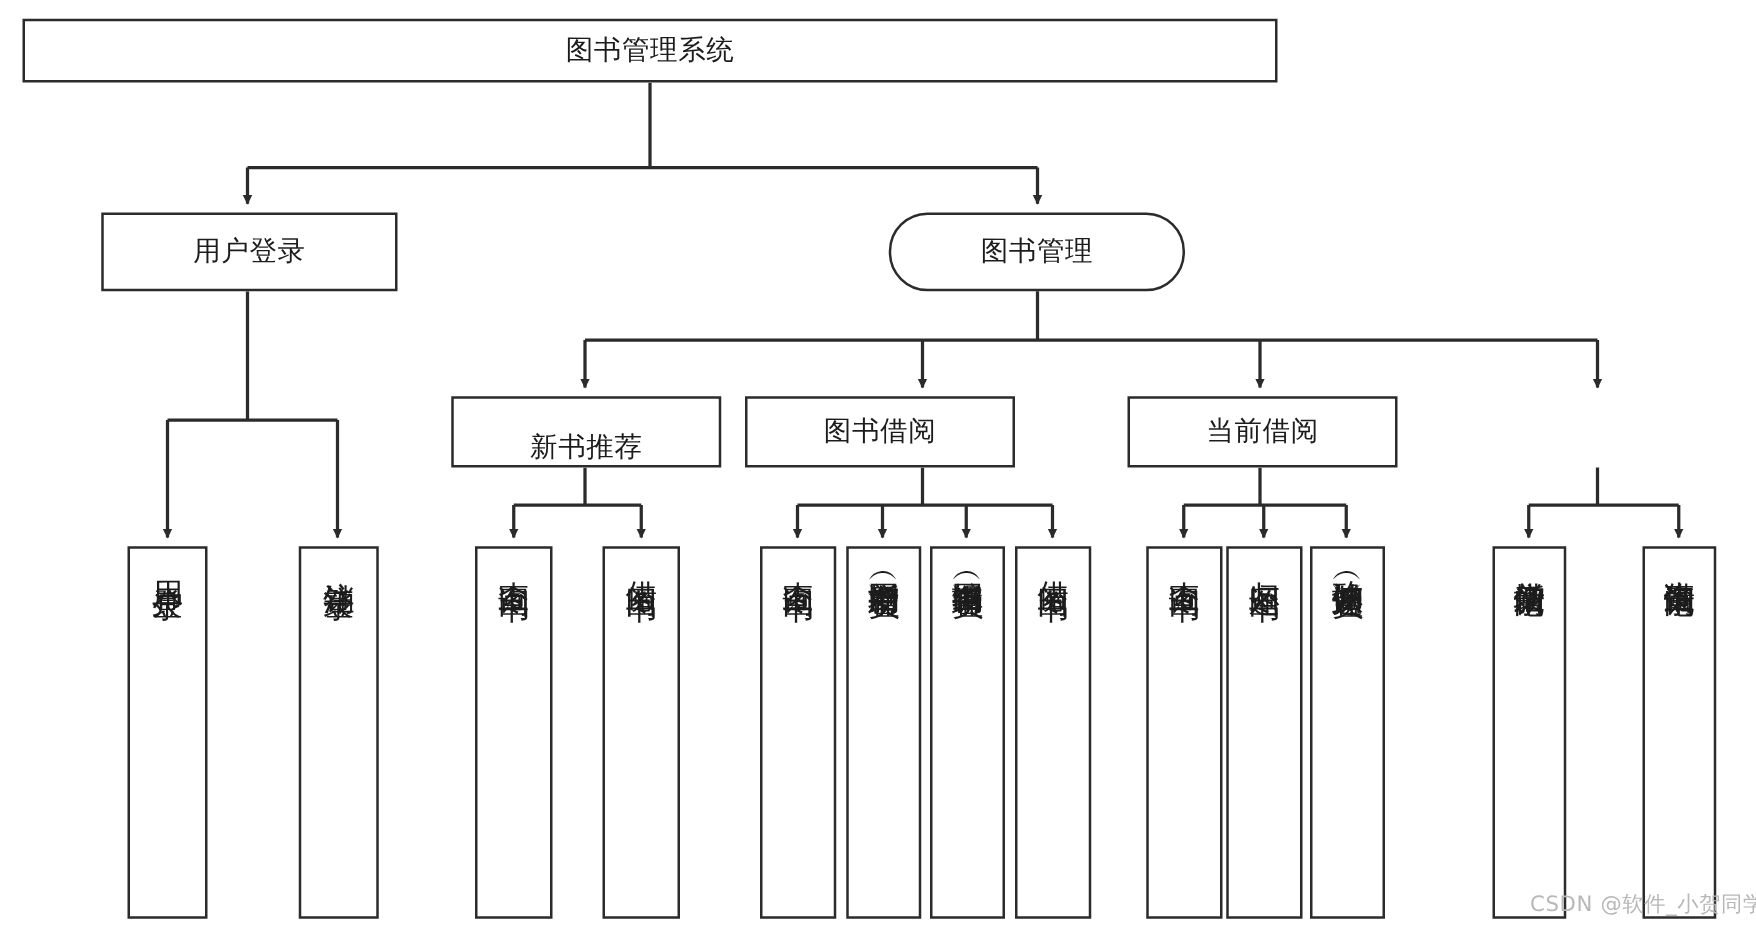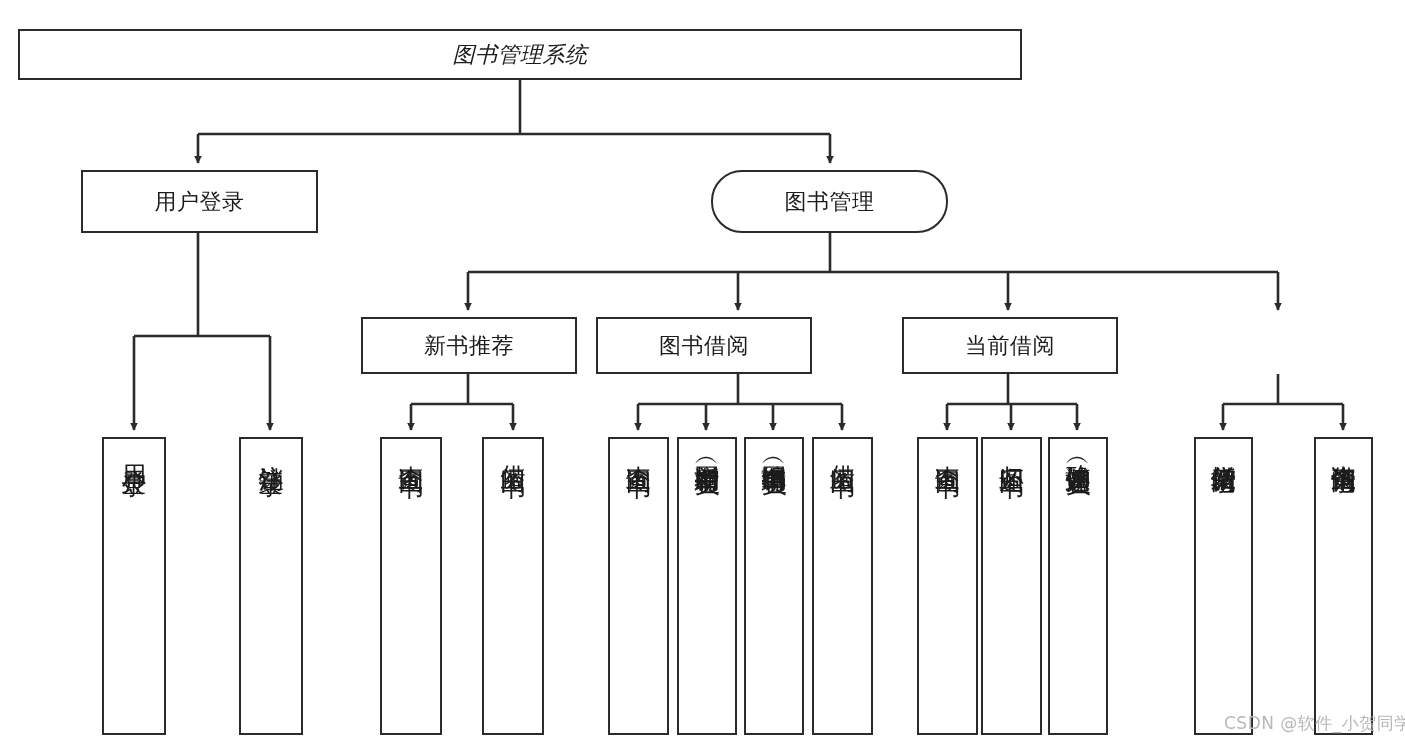--- a/index.html
+++ b/index.html
@@ -104,32 +104,32 @@
       <path d="M1011,404 L1011,430" marker-end="url(#arrow)"></path>
       <path d="M1077,404 L1077,430" marker-end="url(#arrow)"></path>
 
       <path d="M1278,374 L1278,404"></path>
       <path d="M1223,404 L1343,404"></path>
       <path d="M1223,404 L1223,430" marker-end="url(#arrow)"></path>
       <path d="M1343,404 L1343,430" marker-end="url(#arrow)"></path>
     </g>
   </svg>
 
-  <div class="node horiz" id="root-node" style="left:18px;top:29px;width:1004px;height:51px;font-style:italic;">
+  <div class="node horiz" id="root-node" style="left:18px;top:15px;width:1004px;height:51px;">
     <span class="label">图书管理系统</span>
   </div>
 
   <div class="node horiz" style="left:81px;top:170px;width:237px;height:63px;">
     <span class="label">用户登录</span>
   </div>
   <div class="node horiz" style="left:711px;top:170px;width:237px;height:63px;border-radius:31px;">
     <span class="label">图书管理</span>
   </div>
 
-  <div class="node horiz" style="left:361px;top:317px;width:216px;height:57px;">
+  <div class="node horiz" style="left:361px;top:317px;width:216px;height:57px;align-items:flex-end;">
     <span class="label">新书推荐</span>
   </div>
   <div class="node horiz" style="left:596px;top:317px;width:216px;height:57px;">
     <span class="label">图书借阅</span>
   </div>
   <div class="node horiz" style="left:902px;top:317px;width:216px;height:57px;">
     <span class="label">当前借阅</span>
   </div>
 
   <div class="node vert" style="left:102px;top:437px;width:64px;height:298px;">

